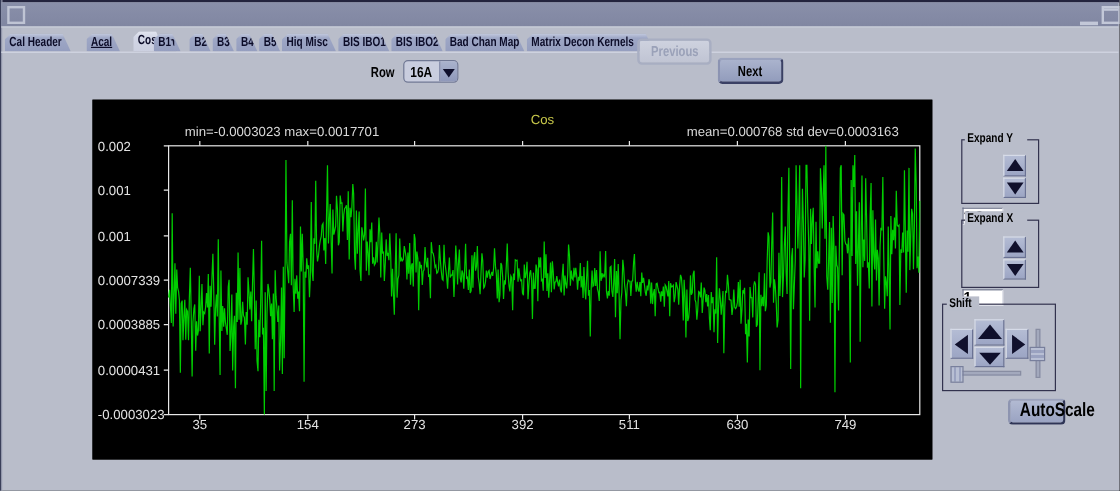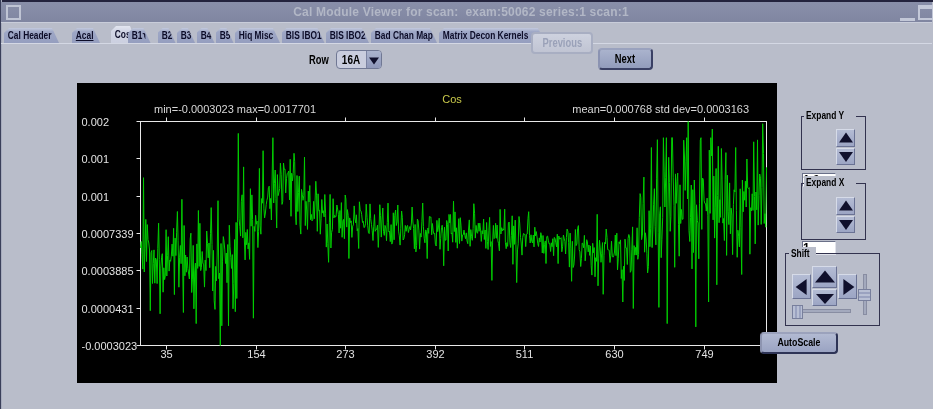--- a/index.html
+++ b/index.html
@@ -48,39 +48,38 @@
 .sbtn + .sbtn { margin-top:1px; }
 .up::before { content:""; position:absolute; left:50%; top:50%; transform:translate(-50%,-55%);
   border-left:6px solid transparent; border-right:6px solid transparent; border-bottom:9px solid #10102c; }
 .dn::before { content:""; position:absolute; left:50%; top:50%; transform:translate(-50%,-40%);
   border-left:6px solid transparent; border-right:6px solid transparent; border-top:9px solid #10102c; }
 .abtn { position:absolute; background:linear-gradient(180deg,#b4bcd4,#9ca5c4); border:1px solid #6a7294; border-top-color:#d6dbe8; border-left-color:#d6dbe8; }
 .lt::before { content:""; position:absolute; left:50%; top:50%; transform:translate(-58%,-50%);
   border-top:8px solid transparent; border-bottom:8px solid transparent; border-right:11px solid #10102c; }
 .rt::before { content:""; position:absolute; left:50%; top:50%; transform:translate(-42%,-50%);
   border-top:8px solid transparent; border-bottom:8px solid transparent; border-left:11px solid #10102c; }
-#autoscale { left:760px; top:332px; width:78px; height:22px; background:linear-gradient(180deg,#b2bad2,#9aa3c2); border:2px solid #2e3456; border-top-color:#9ba2bc; border-left-color:#8d94b0; font-size:11px; line-height:17px; color:#000; }
+#autoscale { left:840px; top:332px; width:48px; height:22px; background:linear-gradient(180deg,#b2bad2,#9aa3c2); border:2px solid #2e3456; border-top-color:#9ba2bc; border-left-color:#8d94b0; font-size:16px; line-height:17px; color:#000; }
 .slider-track { position:absolute; background:#a3a9bd; border:1px solid #888da2; }
 .slider-thumb { position:absolute; border:1px solid #787f9c; }
 #vthumb { background:repeating-linear-gradient(180deg,#b8bfd4 0 2px,#9aa2c0 2px 4px); }
 #hthumb { background:repeating-linear-gradient(90deg,#b8bfd4 0 2px,#9aa2c0 2px 4px); }
 .cx { display:inline-block; transform:scaleX(0.78); transform-origin:50% 50%; }
 .cl { display:inline-block; transform:scaleX(0.78); transform-origin:0 50%; }
 .cg { display:inline-block; transform:scaleX(0.8); transform-origin:0 50%; }
 .abtn.up::before { border-left-width:10px; border-right-width:10px; border-bottom-width:12px; }
 .abtn.dn::before { border-left-width:9px; border-right-width:9px; border-top-width:10px; }
 .spin .up::before { border-left-width:7px; border-right-width:7px; border-bottom-width:10px; }
 .spin .dn::before { border-left-width:7px; border-right-width:7px; border-top-width:10px; }
 </style></head>
 <body>
 <div id="frame-top"></div>
 <div id="frame-left"></div>
 <div id="titlebar">
   <div id="menubtn"></div>
-  <div id="title">Cal Module Viewer for scan:&nbsp; exam:50062 series:1 scan:1</div>
   <div id="minbtn"></div>
   <div id="maxbtn"></div>
 </div>
 
 <div class="tab" style="left:4px; width:55px; clip-path:polygon(0 100%, 0 5px, 5px 0, 48px 0, 55px 100%);">
     <span>Cal Header</span>
   </div>
 <div class="tab" style="left:72px; width:28px; clip-path:polygon(0 100%, 0 5px, 5px 0, 21px 0, 28px 100%);text-decoration:underline;">
     <span>Acal</span>
   </div>

